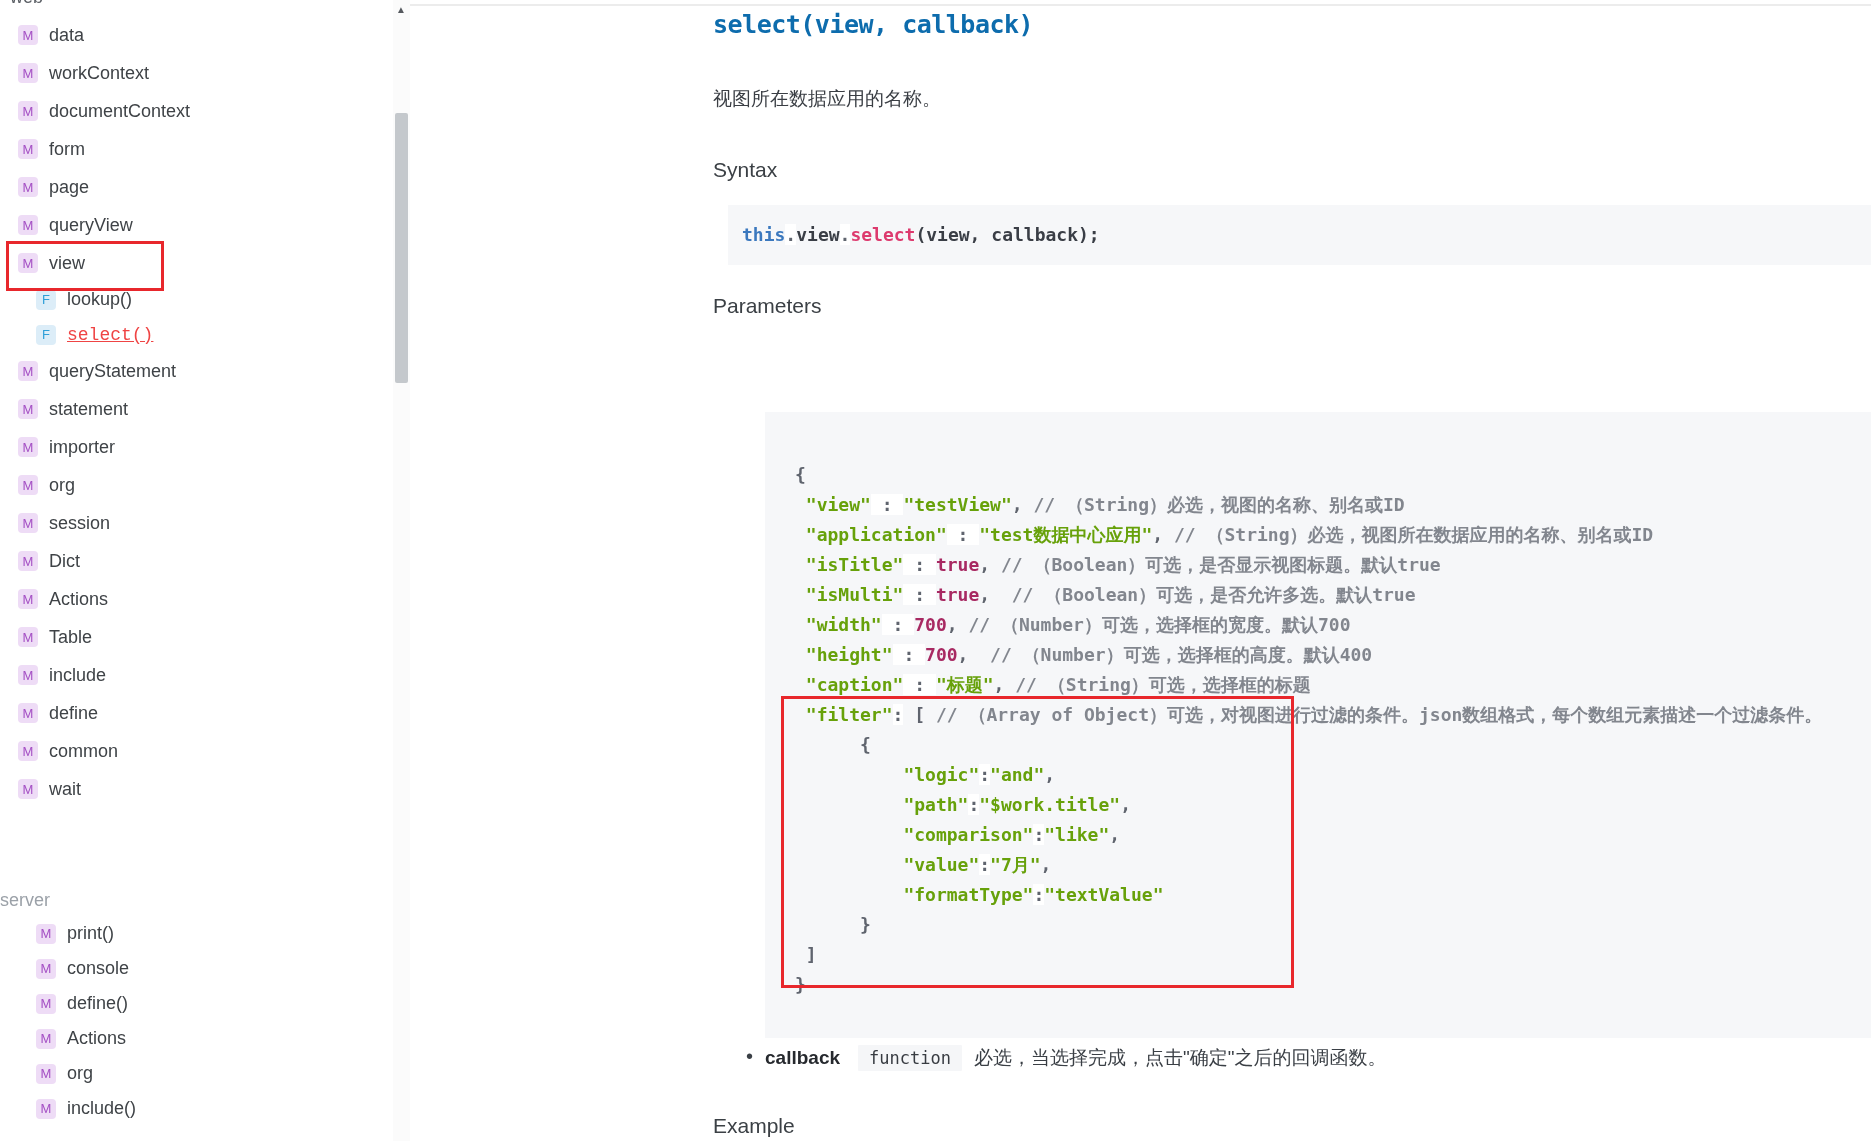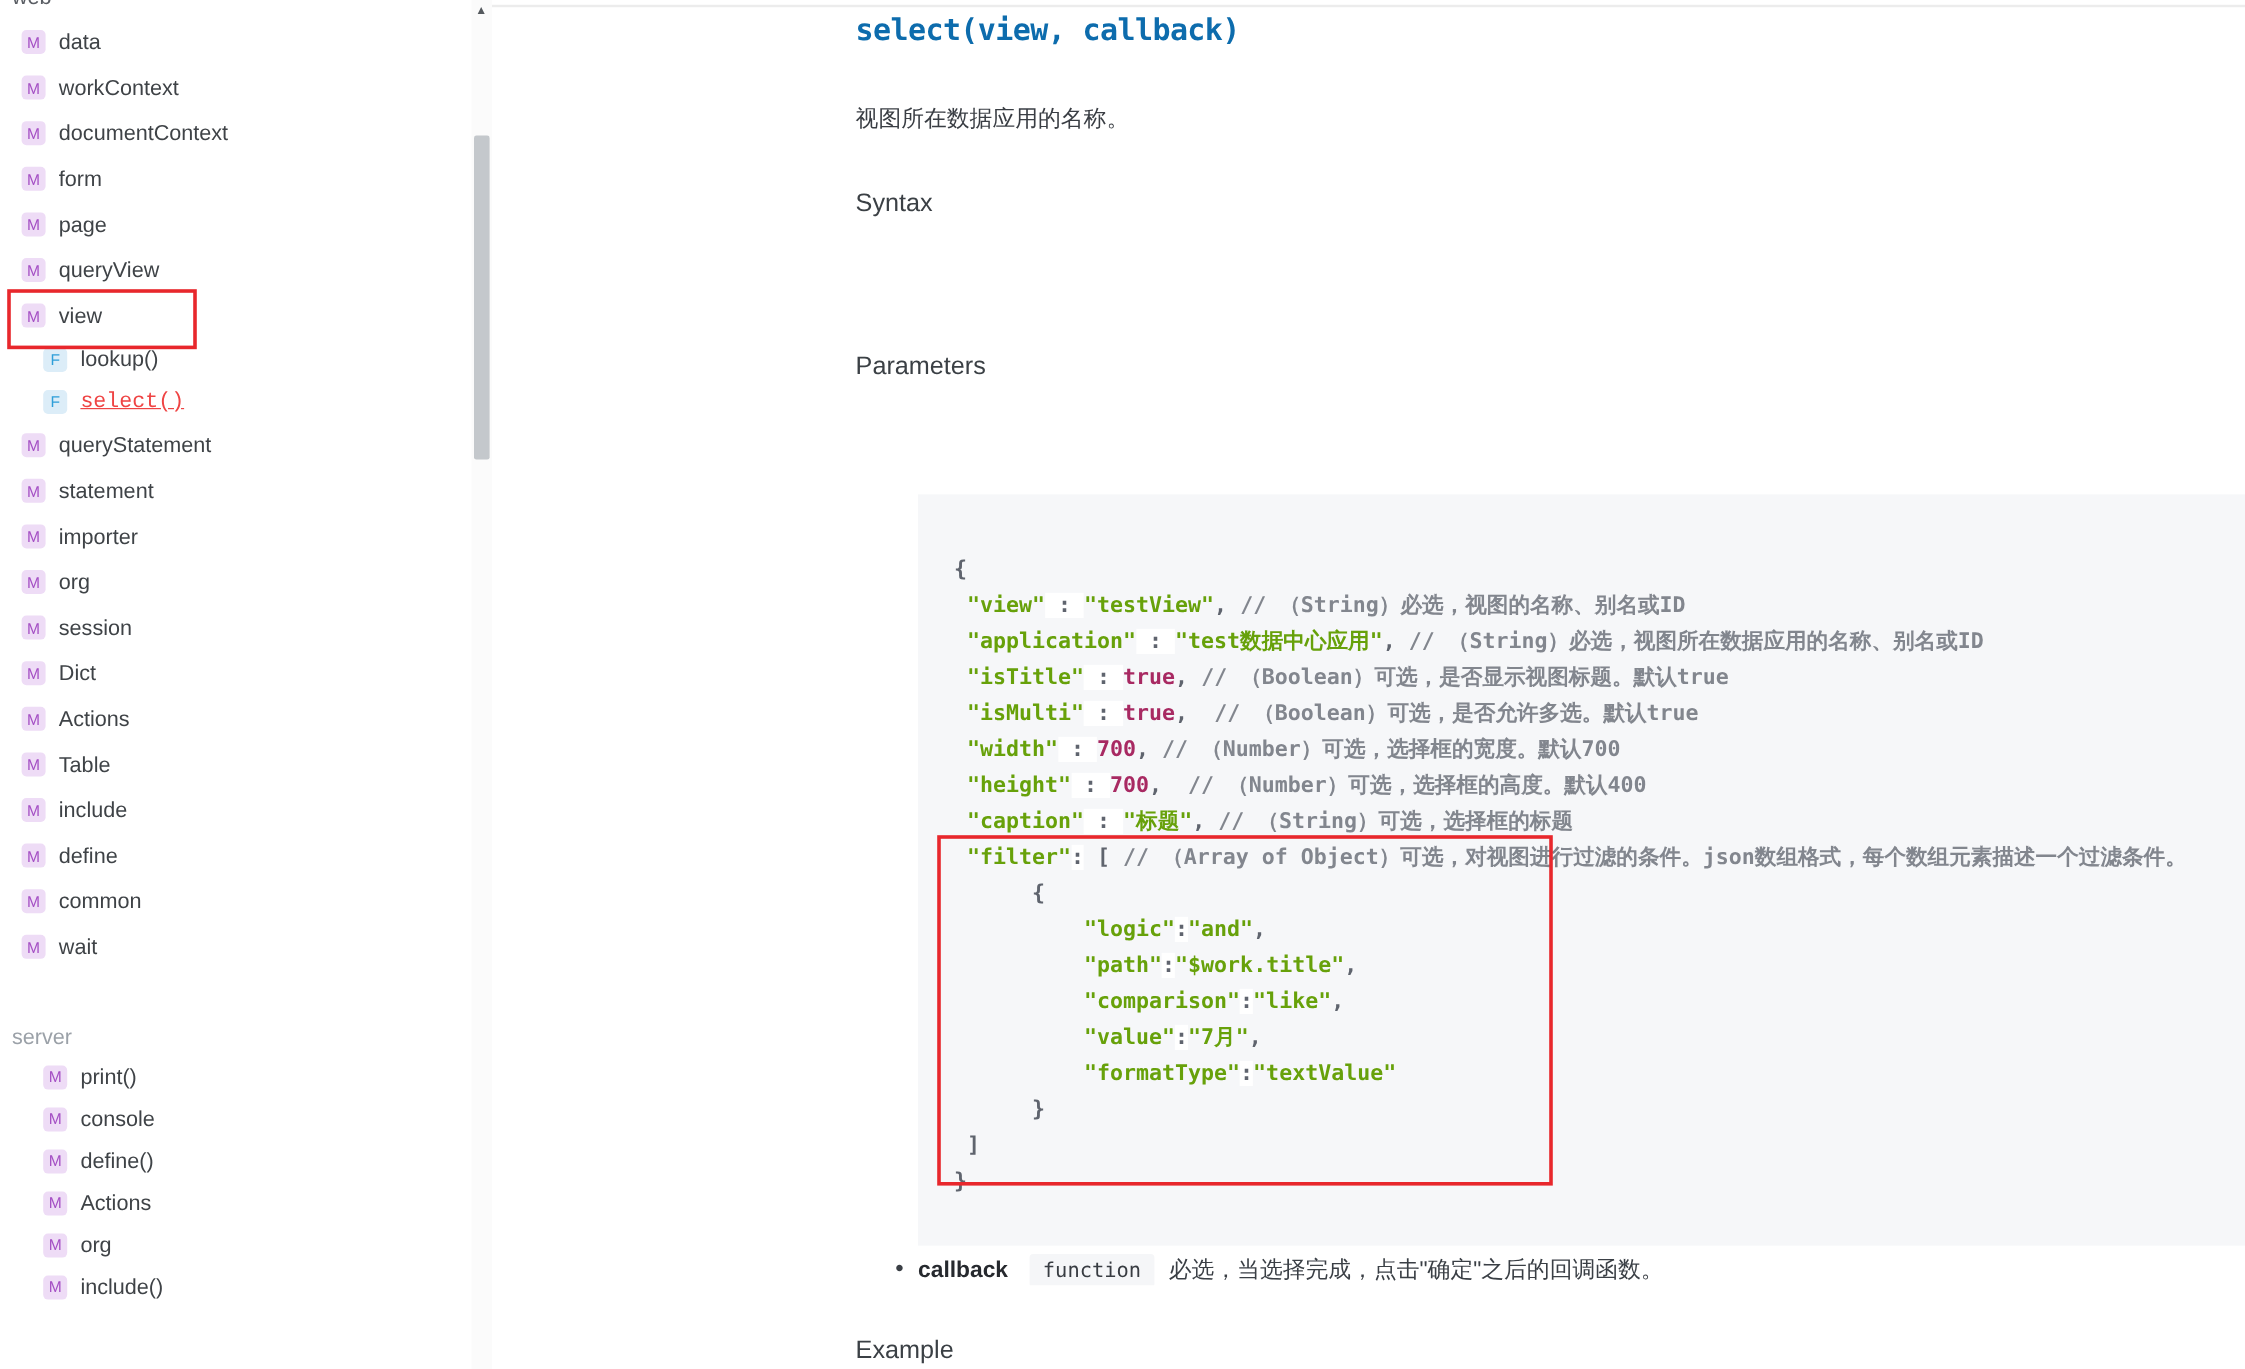--- a/index.html
+++ b/index.html
@@ -20,21 +20,21 @@
   .badge {
     width:20px; height:20px; border-radius:4px; margin-right:11px;
     display:flex; align-items:center; justify-content:center;
     font-size:13px; flex:0 0 auto;
   }
   .badge-m { background:#eedcf6; color:#a44fc4; }
   .badge-f { background:#dcedf8; color:#2f9fd8; }
   .sb-label { font-size:18px; color:#3f4347; white-space:nowrap; }
   .sb-item.active .sb-label { text-decoration:underline; color:#ef4444;font-family:Liberation Mono, monospace; }
   .sb-section { display:flex; align-items:center; height:32px; font-size:18px; color:#9ba1a8; }
-  .sb-section.slvl0 { padding-left:10px; }
+  .sb-section.slvl0 { padding-left:0;margin-top:36px; }
   .sb-section.slvl1 { padding-left:21px; }
   .sb-spacer { height:40px; }
   .redbox { position:relative; }
   .redbox::before {
     content:""; position:absolute; left:6px; top:-3px; width:152px; height:44px;
     border:3px solid #e8272c; pointer-events:none;
   }
 
   
   #sb-scrollbar { position:absolute; left:393px; top:0; width:17px; height:1141px; background:#fbfbfb; }
@@ -217,20 +217,23 @@
     <div class="sb-thumb"></div>
   </div>
 
   <main id="main">
     <div class="top-divider"></div>
 
     <h1 class="page-title">select(view, callback)</h1>
     <p class="page-desc">视图所在数据应用的名称。</p>
 
     <h3 class="h3" id="h-syntax">Syntax</h3>
+    <div class="codeblock" id="syntax-block">
+      <div class="code-line"><span class="tok-kw">this</span><span class="tok-ph">.</span><span class="tok-pl">view</span><span class="tok-ph">.</span><span class="tok-fn">select</span><span class="tok-pl">(view, callback);</span></div>
+    </div>
 
     <h3 class="h3" id="h-params">Parameters</h3>
 
 
     <div class="codeblock" id="json-block">
       <div id="json-code">
           <div class="code-line"><span class="tok-p">{</span></div>
           <div class="code-line"><span class="tok-p"> </span><span class="tok-g">"view"</span><span class="tok-ph"> : </span><span class="tok-g">"testView"</span><span class="tok-p">, </span><span class="tok-c">// （String）必选，视图的名称、别名或ID</span></div>
           <div class="code-line"><span class="tok-p"> </span><span class="tok-g">"application"</span><span class="tok-ph"> : </span><span class="tok-g">"test数据中心应用"</span><span class="tok-p">, </span><span class="tok-c">// （String）必选，视图所在数据应用的名称、别名或ID</span></div>
           <div class="code-line"><span class="tok-p"> </span><span class="tok-g">"isTitle"</span><span class="tok-ph"> : </span><span class="tok-n">true</span><span class="tok-p">, </span><span class="tok-c">// （Boolean）可选，是否显示视图标题。默认true</span></div>

